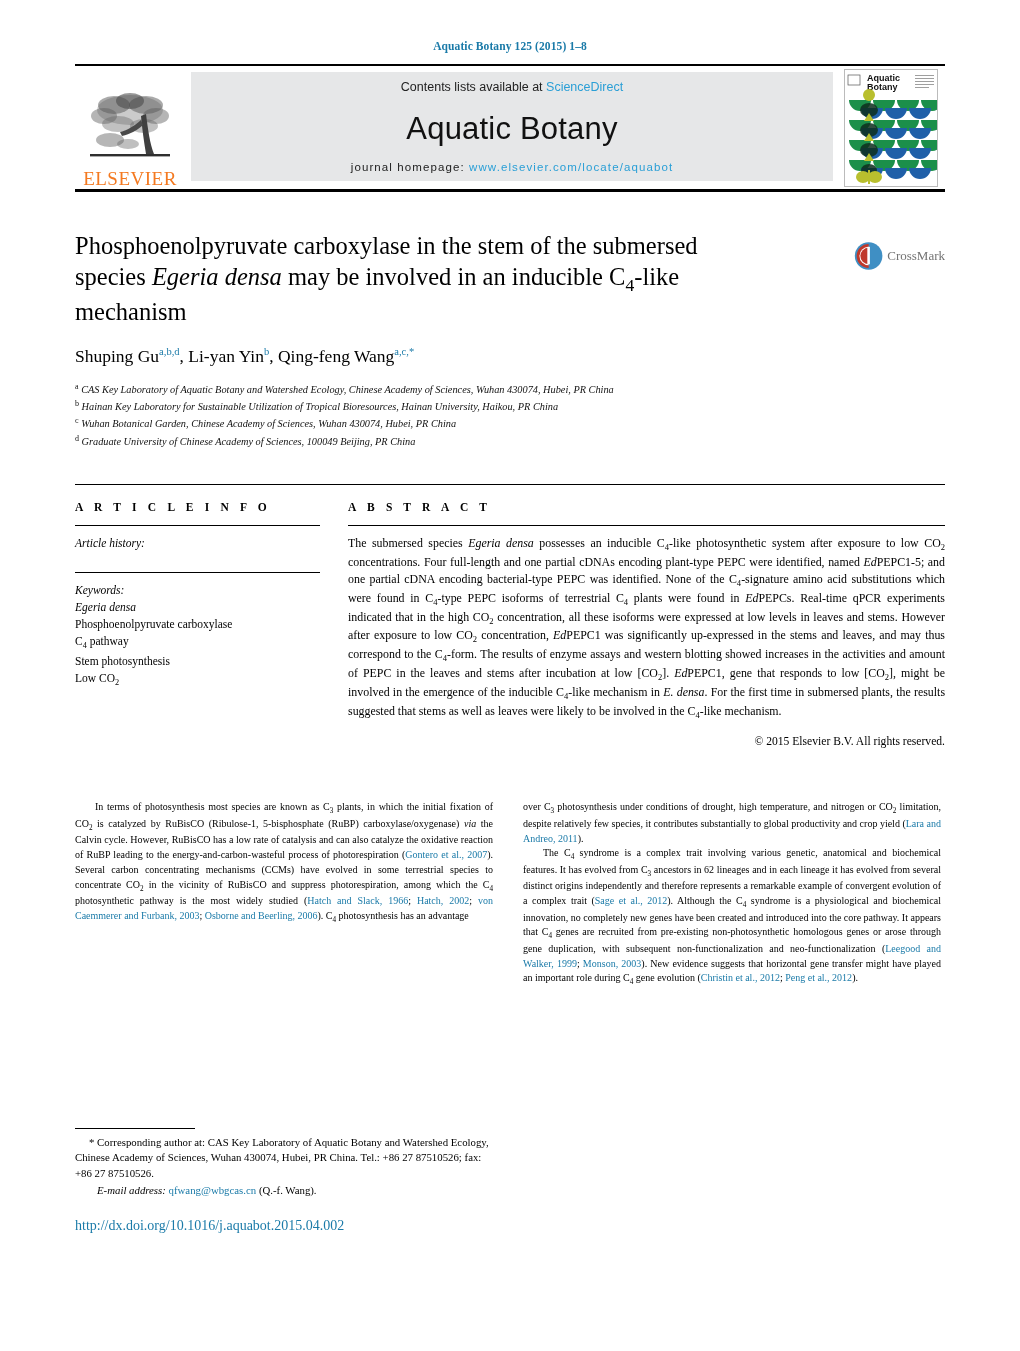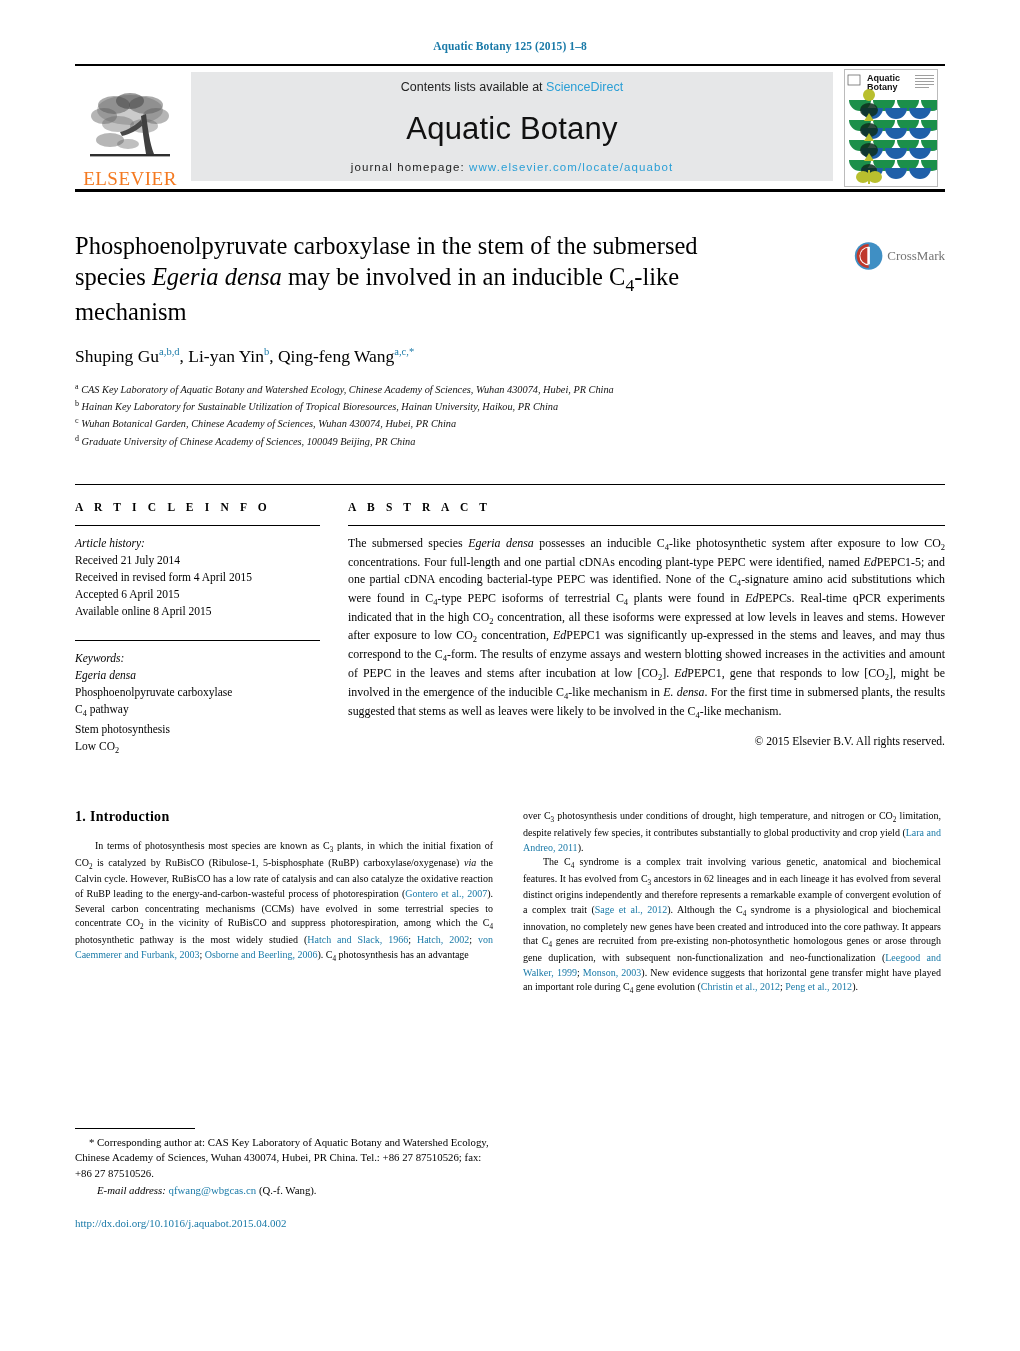--- a/index.html
+++ b/index.html
@@ -275,21 +275,21 @@
     line-height: 1.42;
     text-indent: 14px;
   }
   .footnote.em-line {
     text-indent: 22px;
     margin-top: 2px;
   }
   .footnote .it { font-style: italic; }
   .doi-block {
     margin-top: 18px;
-    font-size: 11px;
+    font-size: 14px;
     line-height: 1.45;
   }
   .doi-link { color: #1a7aa8; }
   sub { font-size: 0.72em; }
 </style>
 </head>
 <body>
 
 <div class="page">
 
@@ -427,26 +427,20 @@
       <div><sup>d</sup> <span>Graduate University of Chinese Academy of Sciences, 100049 Beijing, PR China</span></div>
     </div>
   </div>
 
   <div class="info-abstract">
 
     <div class="col-info">
       <div class="sec-head">A R T I C L E    I N F O</div>
       <div class="rule"></div>
       <div class="hist-label">Article history:</div>
-      <div class="hist-list">
-        <div>Received 21 July 2014</div>
-        <div>Received in revised form 4 April 2015</div>
-        <div>Accepted 6 April 2015</div>
-        <div>Available online 8 April 2015</div>
-      </div>
 
       <div class="kw-block">
         <div class="rule"></div>
         <div class="kw-label">Keywords:</div>
         <div class="kw-list">
           <div class="it">Egeria densa</div>
           <div>Phosphoenolpyruvate carboxylase</div>
           <div>C<sub>4</sub> pathway</div>
           <div>Stem photosynthesis</div>
           <div>Low CO<sub>2</sub></div>
@@ -460,21 +454,20 @@
       <div class="abstract-body">
         The submersed species <em>Egeria densa</em> possesses an inducible C<sub>4</sub>-like photosynthetic system after exposure to low CO<sub>2</sub> concentrations. Four full-length and one partial cDNAs encoding plant-type PEPC were identified, named <em>Ed</em>PEPC1-5; and one partial cDNA encoding bacterial-type PEPC was identified. None of the C<sub>4</sub>-signature amino acid substitutions which were found in C<sub>4</sub>-type PEPC isoforms of terrestrial C<sub>4</sub> plants were found in <em>Ed</em>PEPCs. Real-time qPCR experiments indicated that in the high CO<sub>2</sub> concentration, all these isoforms were expressed at low levels in leaves and stems. However after exposure to low CO<sub>2</sub> concentration, <em>Ed</em>PEPC1 was significantly up-expressed in the stems and leaves, and may thus correspond to the C<sub>4</sub>-form. The results of enzyme assays and western blotting showed increases in the activities and amount of PEPC in the leaves and stems after incubation at low [CO<sub>2</sub>]. <em>Ed</em>PEPC1, gene that responds to low [CO<sub>2</sub>], might be involved in the emergence of the inducible C<sub>4</sub>-like mechanism in <em>E. densa</em>. For the first time in submersed plants, the results suggested that stems as well as leaves were likely to be involved in the C<sub>4</sub>-like mechanism.
       </div>
       <div class="copyright">© 2015 Elsevier B.V. All rights reserved.</div>
     </div>
   </div>
 
   <div class="body-cols">
 
     <div class="bcol">
-      <div class="section-title">1.  Introduction</div>
       <p class="para">
         In terms of photosynthesis most species are known as C<sub>3</sub> plants, in which the initial fixation of CO<sub>2</sub> is catalyzed by RuBisCO (Ribulose-1, 5-bisphosphate (RuBP) carboxylase/oxygenase) <em>via</em> the Calvin cycle. However, RuBisCO has a low rate of catalysis and can also catalyze the oxidative reaction of RuBP leading to the energy-and-carbon-wasteful process of photorespiration (<span class="ref">Gontero et al., 2007</span>). Several carbon concentrating mechanisms (CCMs) have evolved in some terrestrial species to concentrate CO<sub>2</sub> in the vicinity of RuBisCO and suppress photorespiration, among which the C<sub>4</sub> photosynthetic pathway is the most widely studied (<span class="ref">Hatch and Slack, 1966</span>; <span class="ref">Hatch, 2002</span>; <span class="ref">von Caemmerer and Furbank, 2003</span>; <span class="ref">Osborne and Beerling, 2006</span>). C<sub>4</sub> photosynthesis has an advantage
       </p>
     </div>
 
     <div class="bcol">
       <p class="para noindent">
         over C<sub>3</sub> photosynthesis under conditions of drought, high temperature, and nitrogen or CO<sub>2</sub> limitation, despite relatively few species, it contributes substantially to global productivity and crop yield (<span class="ref">Lara and Andreo, 2011</span>).
       </p>
       <p class="para">

